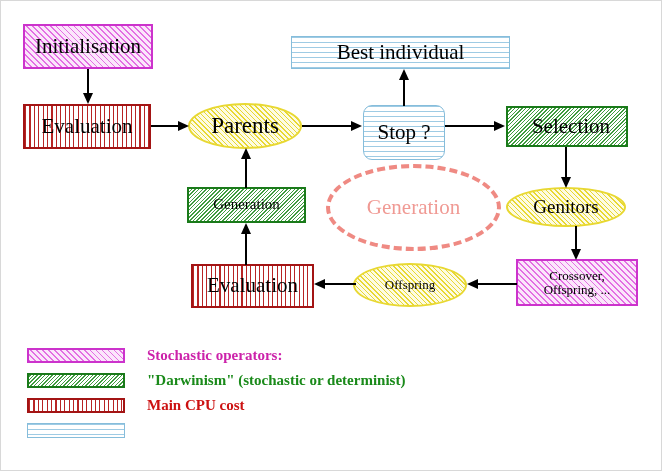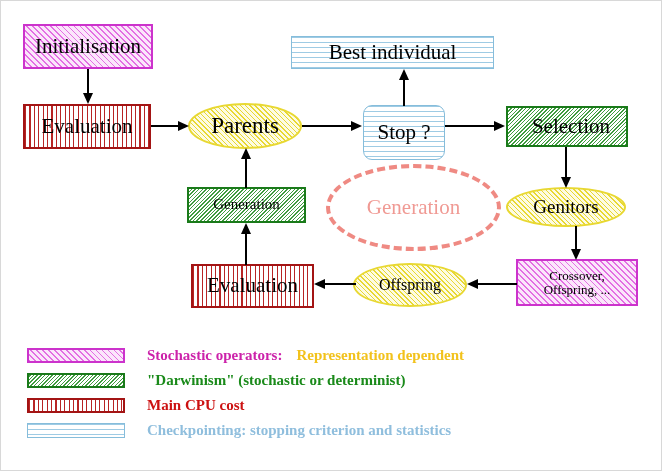--- a/index.html
+++ b/index.html
@@ -126,42 +126,42 @@
   </div>
 
   <div class="node fill-red" style="left:22px; top:103px; width:128px; height:45px; font-size:21px;">
     <span class="lbl">Evaluation</span>
   </div>
 
   <div class="node fill-yellow ellipse" style="left:187px; top:102px; width:114px; height:46px; font-size:23px;">
     <span class="lbl">Parents</span>
   </div>
 
-  <div class="node fill-blue" style="left:290px; top:35px; width:203px; height:33px; font-size:21px;">
+  <div class="node fill-blue" style="left:290px; top:35px; width:219px; height:33px; font-size:21px;">
     <span class="lbl">Best individual</span>
   </div>
 
   <div class="node fill-blue rounded" style="left:362px; top:104px; width:82px; height:55px; font-size:21px;">
     <span class="lbl">Stop ?</span>
   </div>
 
   <div class="node fill-green" style="left:505px; top:105px; width:122px; height:41px; font-size:21px;padding-left:8px;">
     <span class="lbl">Selection</span>
   </div>
 
   <div class="node fill-yellow ellipse" style="left:505px; top:186px; width:120px; height:40px; font-size:19px;">
     <span class="lbl">Genitors</span>
   </div>
 
   <div class="node fill-magenta" style="left:515px; top:258px; width:122px; height:47px; font-size:13px;">
     <span class="lbl">Crossover,
 Offspring, ...</span>
   </div>
 
-  <div class="node fill-yellow ellipse" style="left:352px; top:262px; width:114px; height:44px; font-size:16px;">
+  <div class="node fill-yellow ellipse" style="left:352px; top:262px; width:114px; height:44px; font-size:13px;">
     <span class="lbl">Offspring</span>
   </div>
 
   <div class="node fill-red" style="left:190px; top:263px; width:123px; height:44px; font-size:21px;">
     <span class="lbl">Evaluation</span>
   </div>
 
   <div class="node fill-green" style="left:186px; top:186px; width:119px; height:36px; font-size:15px;">
     <span class="lbl">Generation</span>
   </div>
@@ -223,33 +223,31 @@
   <div class="arrow" style="left:240px; top:147px; width:11px; height:40px;">
     <div class="shaft" style="left:4px; top:10px; width:1.5px; height:30px;"></div>
     <div class="head up" style="left:0; top:0;"></div>
   </div>
 
   <div id="legend">
 
     <div class="legend-row">
       <div class="swatch fill-magenta"></div>
       <div class="legend-text c-magenta">Stochastic operators:</div>
-      <div class="legend-text c-gold" style="margin-left:14px;">Representation dependent</div>
     </div>
 
     <div class="legend-row">
       <div class="swatch fill-green"></div>
       <div class="legend-text c-green">"Darwinism" (stochastic or determinist)</div>
     </div>
 
     <div class="legend-row">
       <div class="swatch fill-red"></div>
       <div class="legend-text c-red">Main CPU cost</div>
     </div>
 
     <div class="legend-row">
       <div class="swatch fill-blue"></div>
-      <div class="legend-text c-blue">Checkpointing: stopping criterion and statistics</div>
     </div>
 
   </div>
 
 </div>
 
 </body></html>

